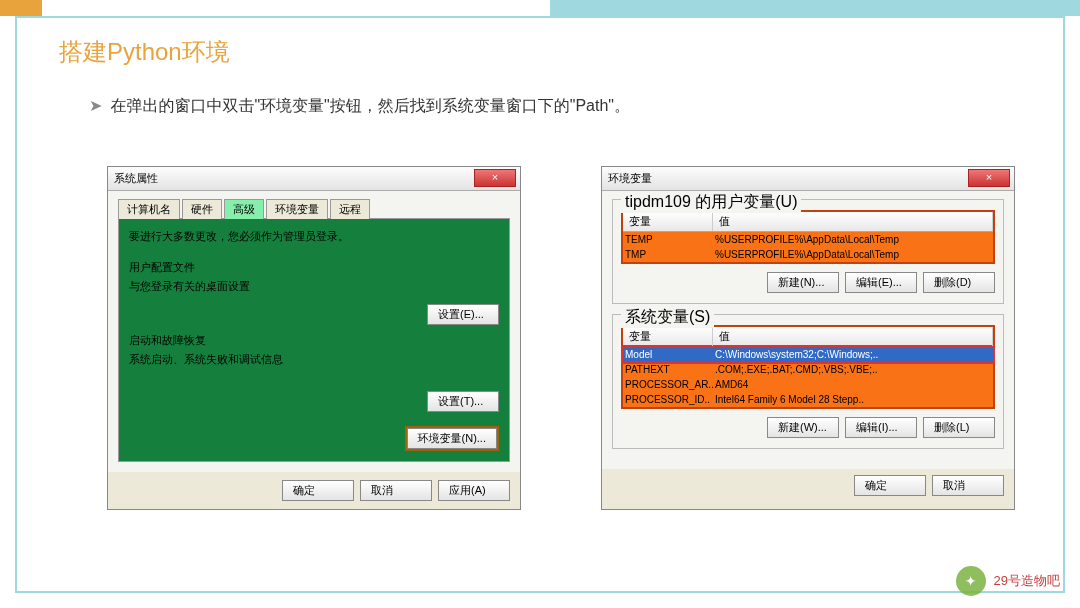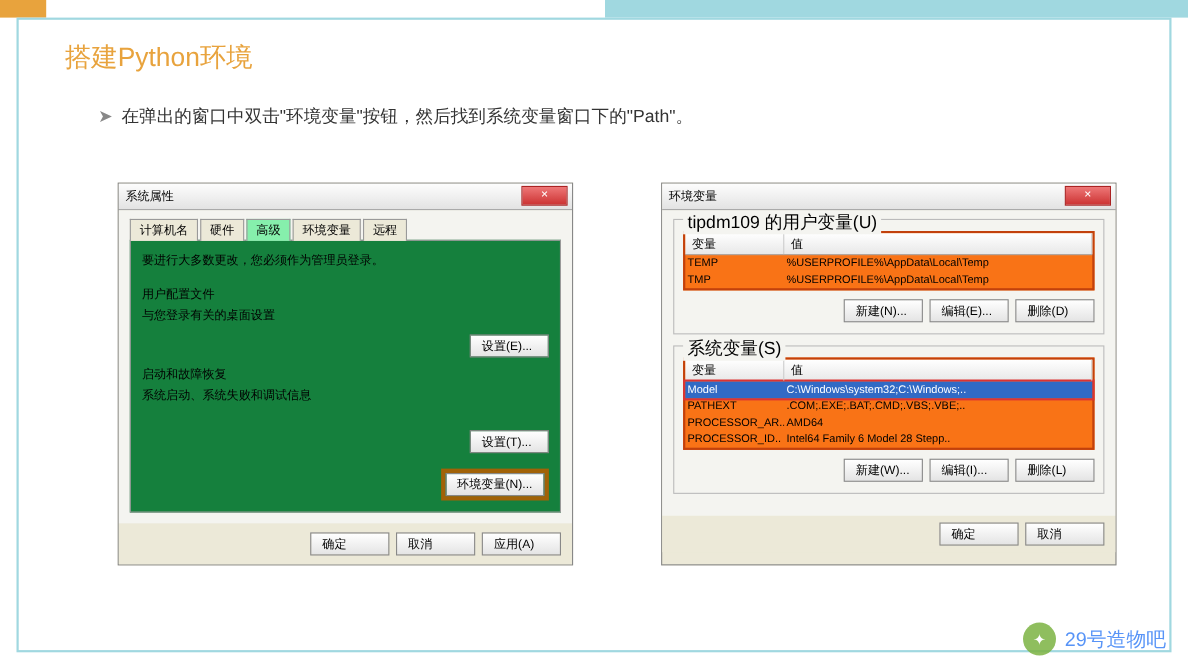--- a/index.html
+++ b/index.html
@@ -15,38 +15,38 @@
 .titlebar{height:24px;background:linear-gradient(#fdfdfd,#e3e3e3);border-bottom:1px solid #aaa;display:flex;align-items:center;padding:0 6px;position:relative}
 .closebtn{position:absolute;right:4px;top:2px;width:42px;height:18px;background:linear-gradient(#e77,#c33);border:1px solid #a22;color:#fff;text-align:center;font-size:11px;line-height:15px}
 .dlg-inner{padding:8px 10px 10px 10px;background:#f4f4f0}
 .tabs{display:flex;gap:2px;margin-bottom:-1px}
 .tab{border:1px solid #999;border-bottom:none;padding:2px 8px;background:#ece9d8;font-size:11px}
 .tab.active{background:#86efac}
 .tabbody{border:1px solid #999;background:#15803d;padding:10px}
 .group{border:1px solid #bbb;padding:8px;margin-top:8px;position:relative}
 .btn{display:inline-block;border:1px solid #888;background:linear-gradient(#fff,#e4e4e4);padding:2px 10px;font-size:11px;min-width:72px;text-align:left}
 .row-right{text-align:right;margin-top:6px}
-.env-red{border:4px solid #a16207;display:inline-block}
+.env-red{border:2px solid #a16207;display:inline-block}
 .btnrow{padding:8px 10px;text-align:right;background:#ece9d8;display:flex;justify-content:flex-end;gap:6px}
 .fieldset{border:1px solid #bbb;padding:6px 8px 10px 8px;position:relative;margin-bottom:10px}
 .fieldset .leg{position:absolute;top:-8px;left:8px;background:#f4f4f0;padding:0 4px;font-size:16px}
 .tbl{border:2px solid #c2410c;background:#f97316;margin-top:4px}
 .thead{display:flex;background:linear-gradient(#fff,#e8e8e8);border-bottom:1px solid #aaa}
 .th{padding:2px 6px;font-size:11px;border-right:1px solid #ccc}
 .tr{display:flex}
 .td{padding:2px 2px;font-size:10px;white-space:nowrap;overflow:hidden}
 .col1{width:90px}
 .col2{flex:1}
 .sel{background:#316ac5;color:#fff}
 .red-row{border:2px solid #d33;margin:-2px}
 .btnrow2{display:flex;justify-content:flex-end;gap:6px;margin-top:8px}
 .footer-btns{padding:6px 10px;text-align:right;display:flex;justify-content:flex-end;gap:6px;background:#ece9d8}
 .watermark{position:absolute;right:20px;bottom:12px;display:flex;align-items:center;gap:8px;opacity:.85}
 .wm-circle{width:30px;height:30px;border-radius:50%;background:#7cb342;display:flex;align-items:center;justify-content:center;color:#fff;font-size:14px}
-.wm-text{color:#3b82f6;font-size:18px}
+.wm-text{color:#b91c1c;font-size:13px}
 </style>
 </head>
 <body>
 
 <div class="top-orange"></div>
 <div class="top-cyan"></div>
 <div class="slide">
   <div class="title">搭建Python环境</div>
   <div class="bullet"><span class="tri">➤</span><span>在弹出的窗口中双击"环境变量"按钮，然后找到系统变量窗口下的"Path"。</span></div>
 

